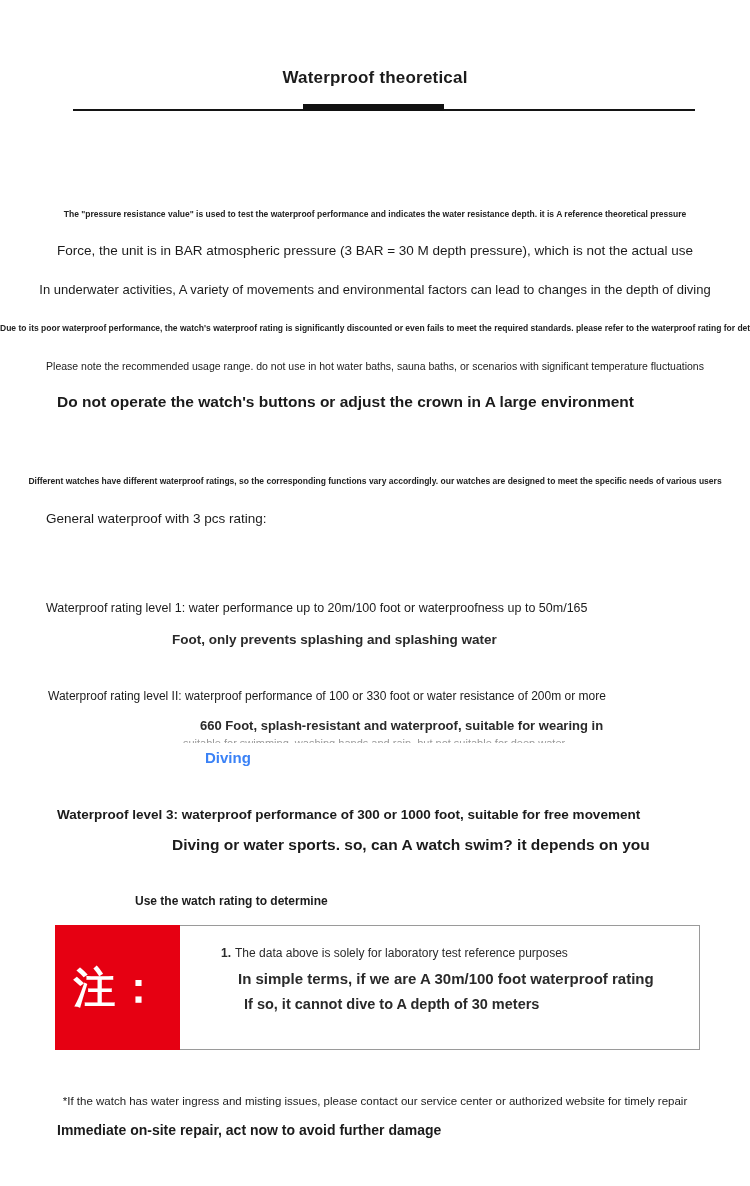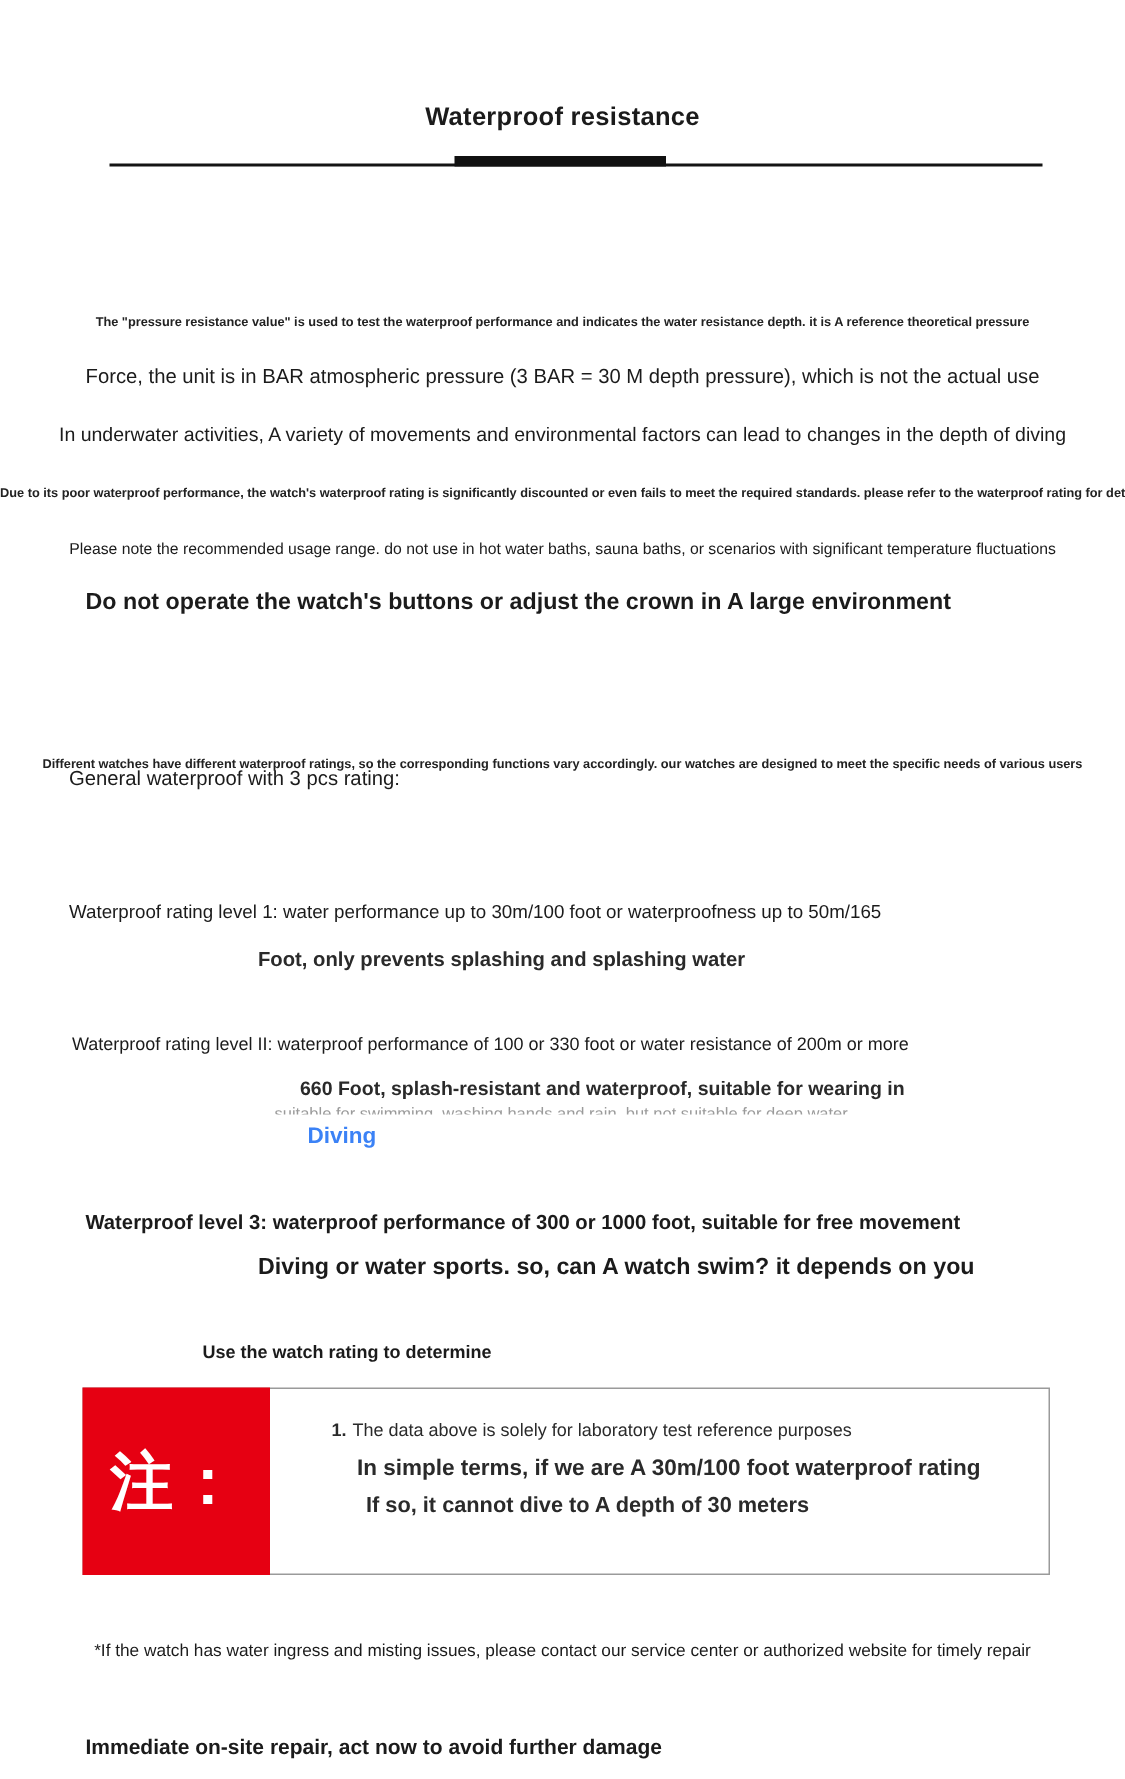--- a/index.html
+++ b/index.html
@@ -23,21 +23,21 @@
 
   
   .l-note1{top:209px; font-size:8.5px; font-weight:700; color:#222;}
   .l-force{top:243px; font-size:13.5px; color:#1b1b1b;}
   .l-underwater{top:282px; font-size:13px; color:#1b1b1b;}
   .l-due{top:323px; font-size:8.5px; font-weight:700; color:#222;}
   .l-please{top:360px; font-size:10.5px; font-weight:500; color:#1b1b1b;}
   .l-donot{top:393px; left:57px; font-size:15.5px; font-weight:700; color:#1b1b1b;}
 
   
-  .l-different{top:504px; font-size:8.5px; font-weight:700; color:#222;}
+  .l-different{top:476px; font-size:8.5px; font-weight:700; color:#222;}
   .l-general{top:511px; left:46px; font-size:13.5px; font-weight:400; color:#1b1b1b;}
   .l-lvl1a{top:601px; left:46px; font-size:12.5px; font-weight:500; color:#1b1b1b;}
   .l-lvl1b{top:632px; left:172px; font-size:13.5px; font-weight:700; color:#2a2a2a;}
   .l-lvl2a{top:689px; left:48px; font-size:12px; font-weight:500; color:#1b1b1b;}
   .l-lvl2b{top:718px; left:200px; font-size:13px; font-weight:600; color:#2a2a2a;}
   .l-clip{top:737px; left:183px; width:445px; height:6px; overflow:hidden; font-size:11px; color:#9a9a9a; font-weight:500;}
   .l-diving{top:749px; left:205px; font-size:15px; font-weight:700; color:#3b82f6;}
   .l-lvl3a{top:807px; left:57px; font-size:13.5px; font-weight:700; color:#1b1b1b;}
   .l-lvl3b{top:836px; left:172px; font-size:15.5px; font-weight:700; color:#1b1b1b;}
   .l-usewatch{top:870px; left:135px; font-size:12px; font-weight:600; color:#1b1b1b;margin-top:24px;}
@@ -53,42 +53,42 @@
   }
   .note-label{color:#ffffff; font-size:42px; font-weight:700; letter-spacing:2px;}
   .note-content{flex:1; padding:20px 0 0 25px;margin-left:16px;}
   .note-l1{font-size:12px; color:#2a2a2a; white-space:nowrap;}
   .note-l1 .pfx{font-weight:700; margin-right:4px;}
   .note-l2{margin:10px 0 0 17px; font-size:15px; font-weight:700; color:#2a2a2a; white-space:nowrap;}
   .note-l3{margin:9px 0 0 23px; font-size:14.5px; font-weight:700; color:#2a2a2a; white-space:nowrap;}
 
   
   .l-footer1{top:1095px; font-size:11.5px; font-weight:500; color:#1b1b1b;}
-  .l-footer2{top:1156px; left:57px; font-size:14px; font-weight:700; color:#1b1b1b;}
+  .l-footer2{top:1122px; left:57px; font-size:14px; font-weight:700; color:#1b1b1b;}
 </style>
 </head>
 <body>
 
 <div id="canvas">
 
-  <div class="line c t-title">Waterproof resistance</div>
+  <div class="line c t-title">Waterproof theoretical</div>
   <div class="divider-thin"></div>
   <div class="divider-thick"></div>
 
   <div class="line c l-note1">The "pressure resistance value" is used to test the waterproof performance and indicates the water resistance depth. it is A reference theoretical pressure</div>
   <div class="line c l-force">Force, the unit is in BAR atmospheric pressure (3 BAR = 30 M depth pressure), which is not the actual use</div>
   <div class="line c l-underwater">In underwater activities, A variety of movements and environmental factors can lead to changes in the depth of diving</div>
   <div class="line c l-due">Due to its poor waterproof performance, the watch's waterproof rating is significantly discounted or even fails to meet the required standards. please refer to the waterproof rating for details</div>
   <div class="line l-donot">Do not operate the watch's buttons or adjust the crown in A large environment</div>
   <div class="line c l-please">Please note the recommended usage range. do not use in hot water baths, sauna baths, or scenarios with significant temperature fluctuations</div>
 
   <div class="line c l-different">Different watches have different waterproof ratings, so the corresponding functions vary accordingly. our watches are designed to meet the specific needs of various users</div>
   <div class="line l-general">General waterproof with 3 pcs rating:</div>
 
-  <div class="line l-lvl1a">Waterproof rating level 1: water performance up to 30m/100 foot or waterproofness up to 50m/165</div>
+  <div class="line l-lvl1a">Waterproof rating level 1: water performance up to 20m/100 foot or waterproofness up to 50m/165</div>
   <div class="line l-lvl1b">Foot, only prevents splashing and splashing water</div>
 
   <div class="line l-lvl2a">Waterproof rating level II: waterproof performance of 100 or 330 foot or water resistance of 200m or more</div>
   <div class="line l-lvl2b">660 Foot, splash-resistant and waterproof, suitable for wearing in</div>
   <div class="line l-clip">suitable for swimming, washing hands and rain, but not suitable for deep water</div>
   <div class="line l-diving">Diving</div>
 
   <div class="line l-lvl3a">Waterproof level 3: waterproof performance of 300 or 1000 foot, suitable for free movement</div>
   <div class="line l-lvl3b">Diving or water sports. so, can A watch swim? it depends on you</div>
   <div class="line l-usewatch">Use the watch rating to determine</div>

